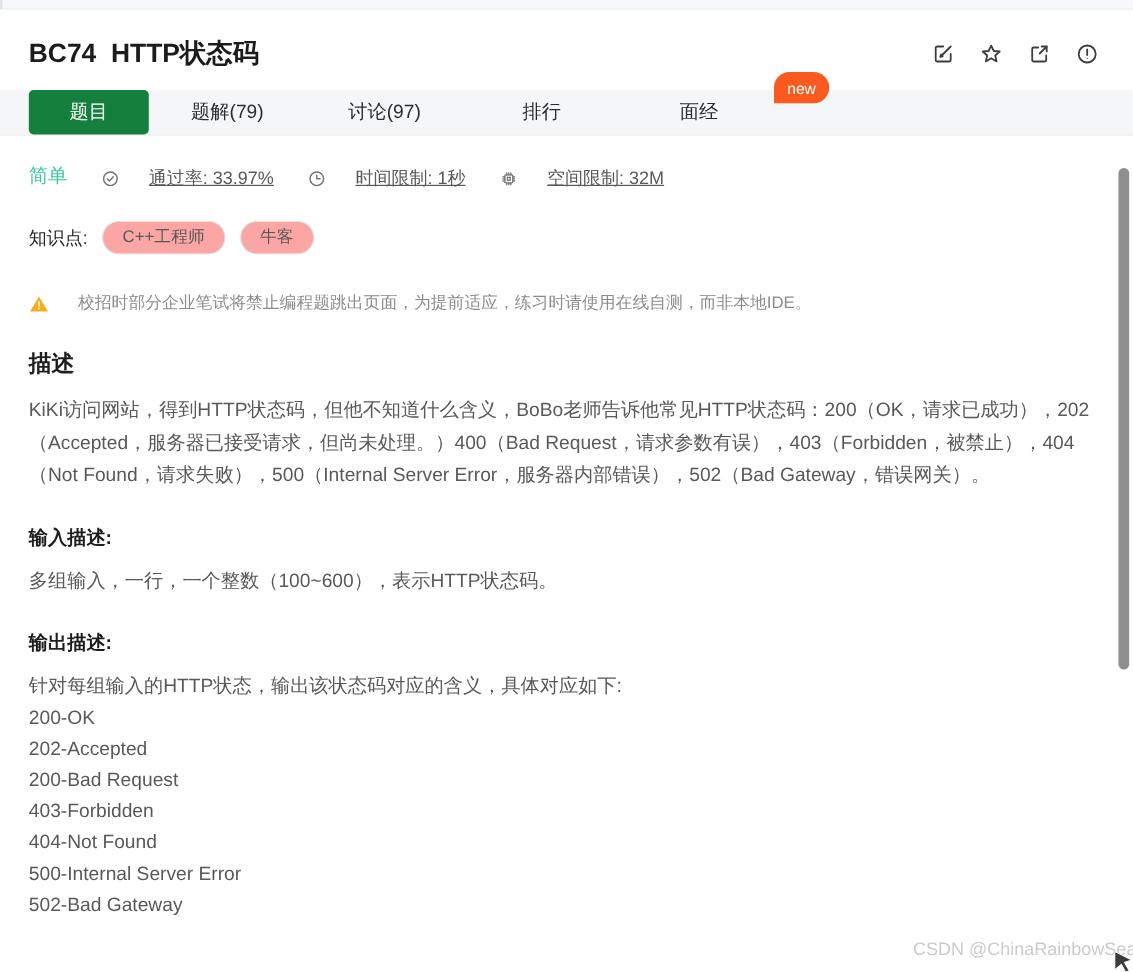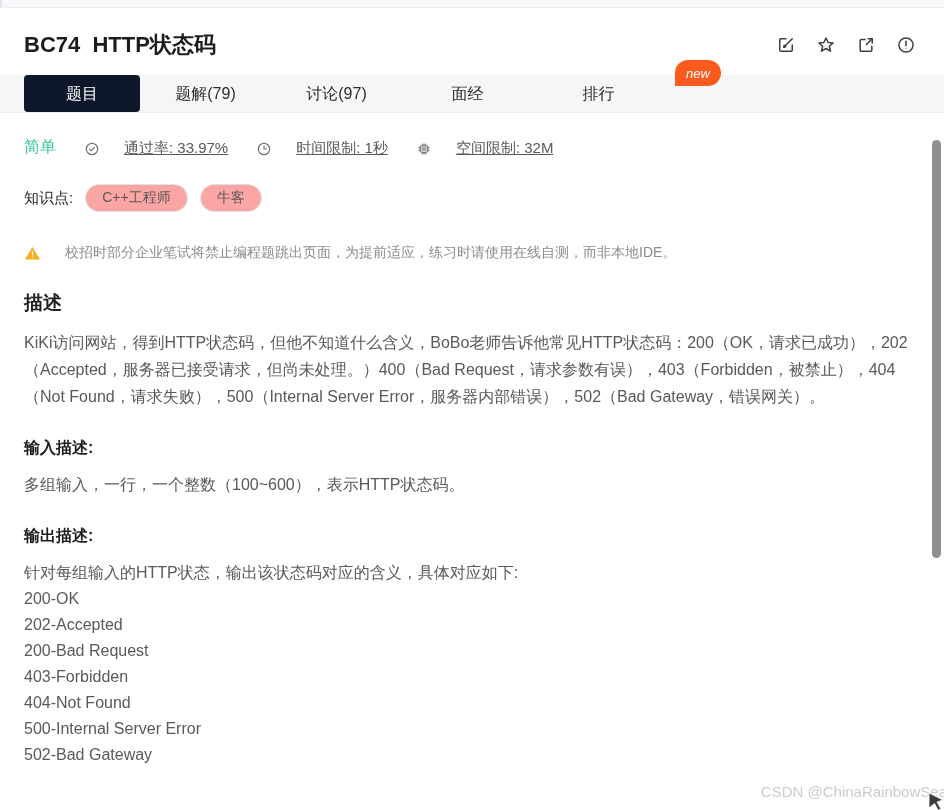--- a/index.html
+++ b/index.html
@@ -12,24 +12,24 @@
   .top-strip { height:8px; background:#f7f8fa; border-bottom:1px solid #eceef1; border-left:2px solid #dfe2e6; }
 
   .header { display:flex; justify-content:space-between; align-items:center; padding:22px 28px 15px 24px; }
   .page-title { font-size:22px; font-weight:700; color:#1c1c1c; white-space:pre; }
   .header-actions { display:flex; align-items:center; gap:20px; }
   .icon-btn { width:20px; height:20px; color:#3d3d3d; cursor:pointer; display:inline-flex; }
   .icon-btn svg { width:20px; height:20px; }
 
   .tabbar { position:relative; height:38px; background:#f5f6f7; display:flex; border-bottom:1px solid #ededed; }
   .tab { width:131px; text-align:center; line-height:38px; font-size:16px; color:#2b2b2b; cursor:pointer; }
-  .tab.active { width:116px; margin-left:24px; background:#0f172a; border-radius:4px; color:#fff; }
+  .tab.active { width:100px; margin-left:24px; background:#15803d; border-radius:4px; color:#fff; }
   .new-badge {
-    position:absolute; left:675px; top:-15px; background:#fa5a1e; color:#fff;
-    font-size:13px; line-height:1; padding:7px 11px 6px; border-radius:13px 13px 13px 0;font-style:italic;
+    position:absolute; left:645px; top:-15px; background:#fa5a1e; color:#fff;
+    font-size:13px; line-height:1; padding:7px 11px 6px; border-radius:13px 13px 13px 0;
   }
 
   .main { padding:0 36px 0 24px; }
 
   .meta-row { margin-top:24px; display:flex; align-items:flex-end; gap:28px; font-size:15px; color:#595959; }
   .difficulty { color:#3cc8a4; font-size:16px; }
   .meta-item { display:flex; align-items:center; gap:24px;text-decoration:underline; }
   .meta-item svg { width:16px; height:16px; color:#737373; }
 
   .knowledge-row { margin-top:26px; display:flex; align-items:center; gap:12px; font-size:15px; color:#262626; }
@@ -85,22 +85,22 @@
         <circle cx="12" cy="16.3" r="0.6" fill="currentColor" stroke="none"></circle>
       </svg>
     </span>
   </div>
 </div>
 
 <div class="tabbar">
   <div class="tab active">题目</div>
   <div class="tab">题解(79)</div>
   <div class="tab">讨论(97)</div>
+  <div class="tab">排行</div>
   <div class="tab">面经</div>
-  <div class="tab">排行</div>
   <div class="new-badge">new</div>
 </div>
 
 <div class="main">
 
   <div class="meta-row">
     <span class="difficulty">简单</span>
     <span class="meta-item">
       <svg viewBox="0 0 24 24" fill="none" stroke="currentColor" stroke-width="1.8" stroke-linecap="round" stroke-linejoin="round">
         <circle cx="12" cy="12" r="8.5"></circle>

